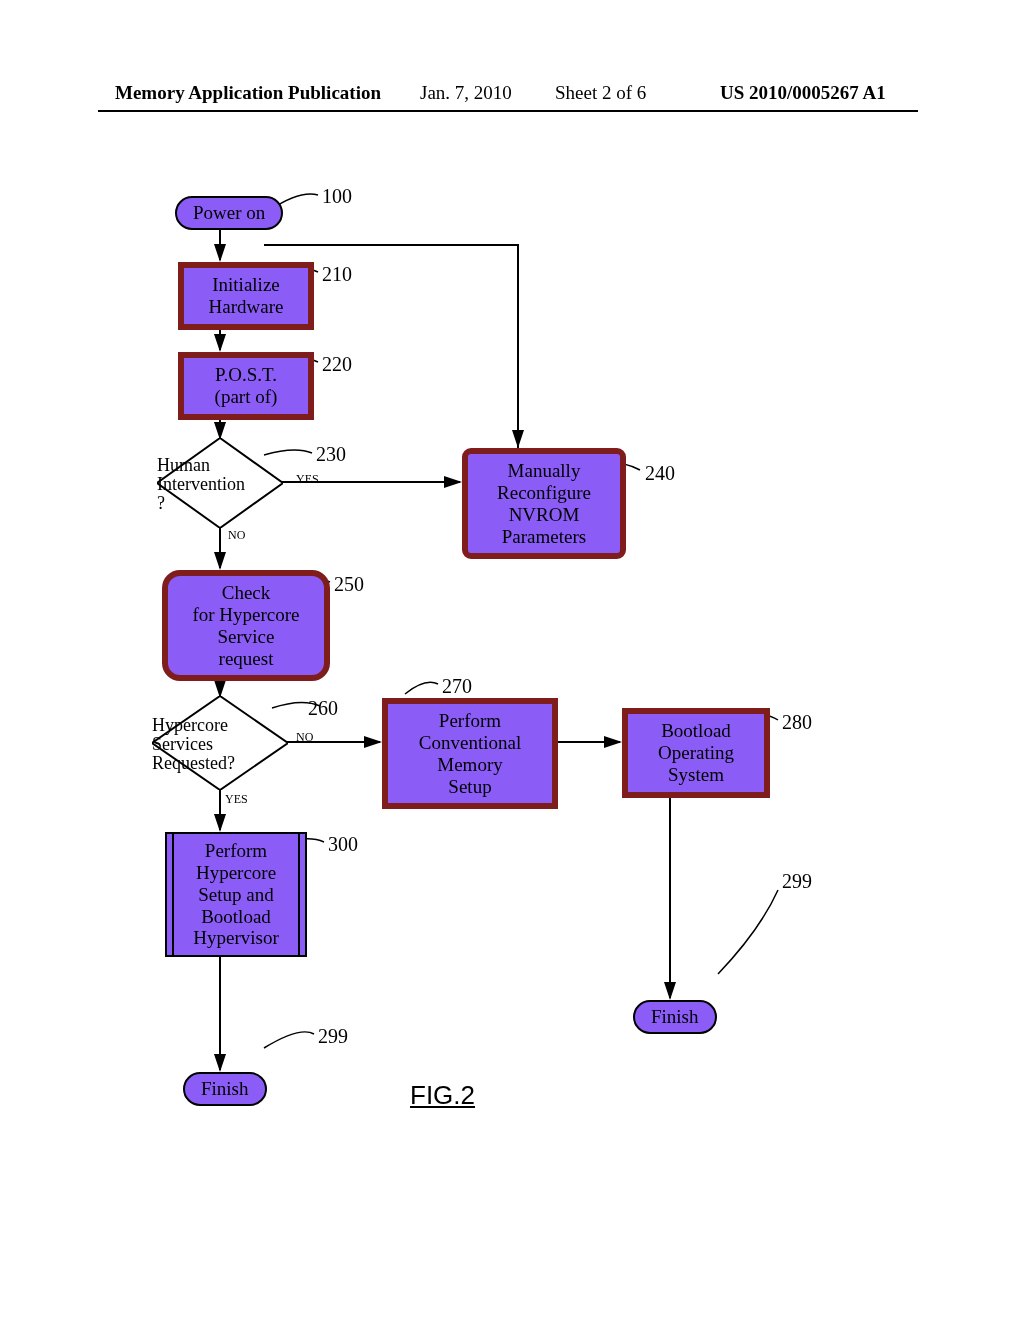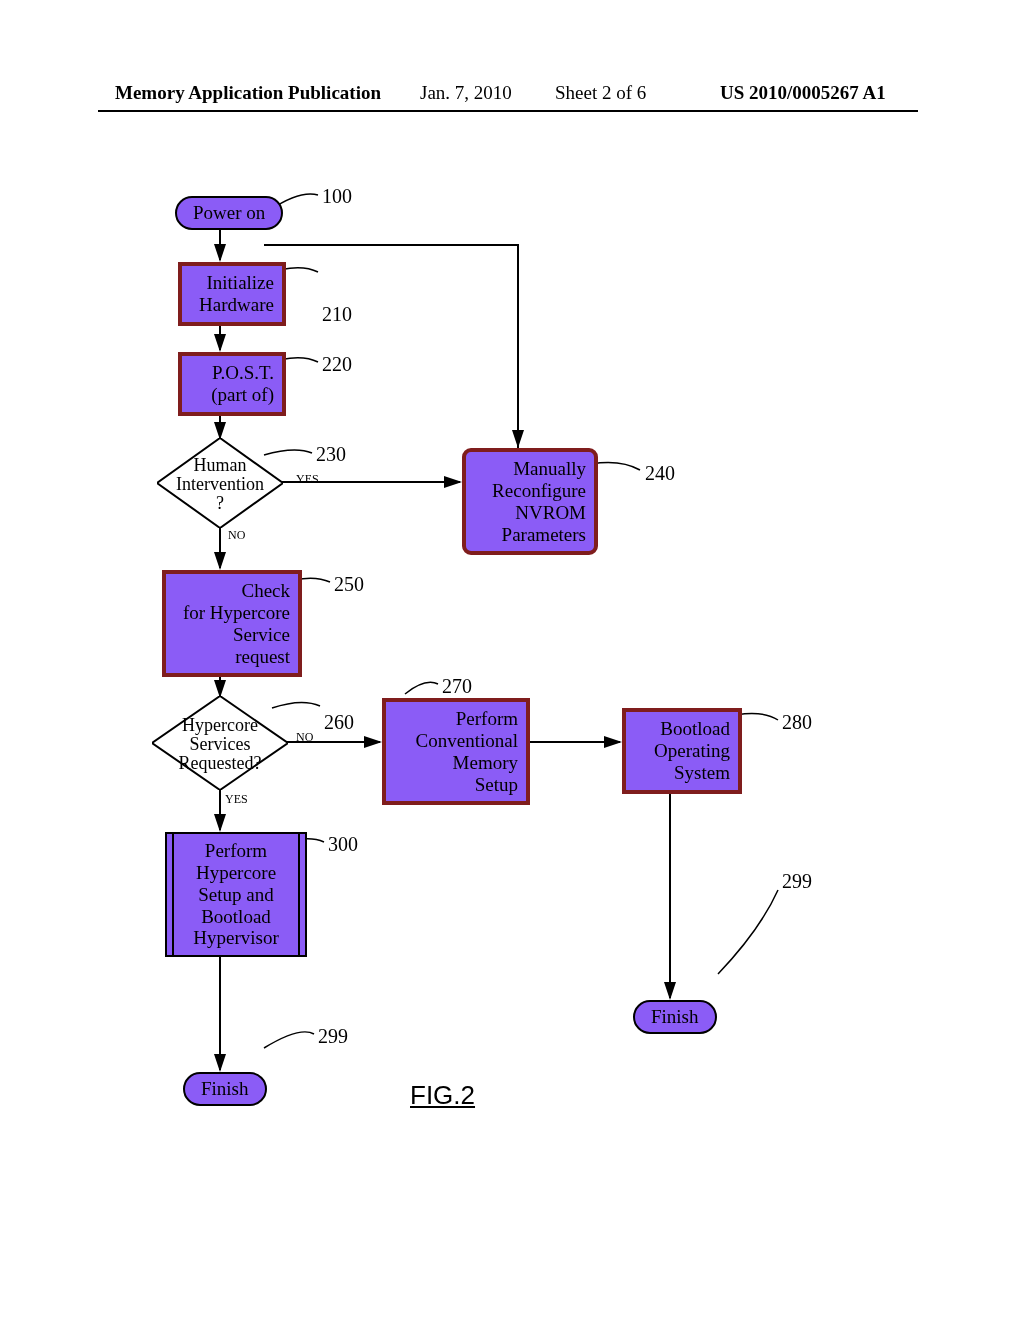--- a/index.html
+++ b/index.html
@@ -56,23 +56,22 @@
     font-size: 19px;
     line-height: 1.15;
     background: #8b5cf6;
   }
   .terminator {
     border: 2px solid #000;
     border-radius: 20px;
     padding: 4px 16px;
   }
   .process {
-    border: 4px solid #7f1d1d;
-    padding: 6px 8px;
-    text-align: right;
+    border: 6px solid #7f1d1d;
+    padding: 6px 20px;
   }
   .subroutine {
     border: 2px solid #000;
     padding: 6px 14px;
     position: relative;
   }
   .subroutine::before, .subroutine::after {
     content: "";
     position: absolute;
     top: 0;
@@ -83,21 +82,21 @@
   .subroutine::before { left: 5px; }
   .subroutine::after { right: 5px; }
   .diamond {
     position: absolute;
   }
   .diamond svg {
     display: block;
   }
   .diamond-text {
     position: absolute;
-    text-align: center;
+    text-align: left;
     font-size: 18px;
     line-height: 1.05;
     width: 100%;
   }
   .ref {
     position: absolute;
     font-size: 20px;
   }
   .label {
     position: absolute;
@@ -191,21 +190,21 @@
 
   <div class="node terminator" style="left:175px; top:46px;">
     <span>Power on</span>
   </div>
   <div class="ref" style="left:322px; top:35px;">100</div>
 
   <div class="node process" style="left:178px; top:112px; width:84px;">
     <span style="white-space:pre-line;">Initialize
 Hardware</span>
   </div>
-  <div class="ref" style="left:322px; top:113px;margin-top:40px;">210</div>
+  <div class="ref" style="left:322px; top:113px;">210</div>
 
   <div class="node process" style="left:178px; top:202px; width:84px;">
     <span style="white-space:pre-line;">P.O.S.T.
 (part of)</span>
   </div>
   <div class="ref" style="left:322px; top:203px;">220</div>
 
   <div class="diamond" style="left:157px; top:288px; width:126px; height:90px;">
     <svg width="126" height="90">
         <polygon points="63,0 126,45 63,90 0,45" fill="#fff" stroke="#000" stroke-width="2"></polygon>
@@ -217,35 +216,35 @@
   <div class="label" style="left:228px; top:378px;">NO</div>
 
   <div class="node process" style="left:462px; top:298px; width:112px;border-radius:9px;">
     <span style="white-space:pre-line;">Manually
 Reconfigure
 NVROM
 Parameters</span>
   </div>
   <div class="ref" style="left:645px; top:312px;">240</div>
 
-  <div class="node process" style="left:162px; top:420px; width:116px;">
+  <div class="node process" style="left:162px; top:420px; width:116px;border-radius:18px;">
     <span style="white-space:pre-line;">Check
 for Hypercore
 Service
 request</span>
   </div>
   <div class="ref" style="left:334px; top:423px;">250</div>
 
   <div class="diamond" style="left:152px; top:546px; width:136px; height:94px;">
     <svg width="136" height="94">
         <polygon points="68,0 136,47 68,94 0,47" fill="#fff" stroke="#000" stroke-width="2"></polygon>
       </svg>
     <div class="diamond-text" style="top:20px;">Hypercore<br>Services<br>Requested?</div>
   </div>
-  <div class="ref" style="left:324px; top:547px;margin-top:14px;">260</div>
+  <div class="ref" style="left:308px; top:547px;">260</div>
   <div class="label" style="left:296px; top:580px;">NO</div>
   <div class="label" style="left:225px; top:642px;">YES</div>
 
   <div class="node process" style="left:382px; top:548px; width:124px;">
     <span style="white-space:pre-line;">Perform
 Conventional
 Memory
 Setup</span>
   </div>
   <div class="ref" style="left:442px; top:525px;">270</div>

